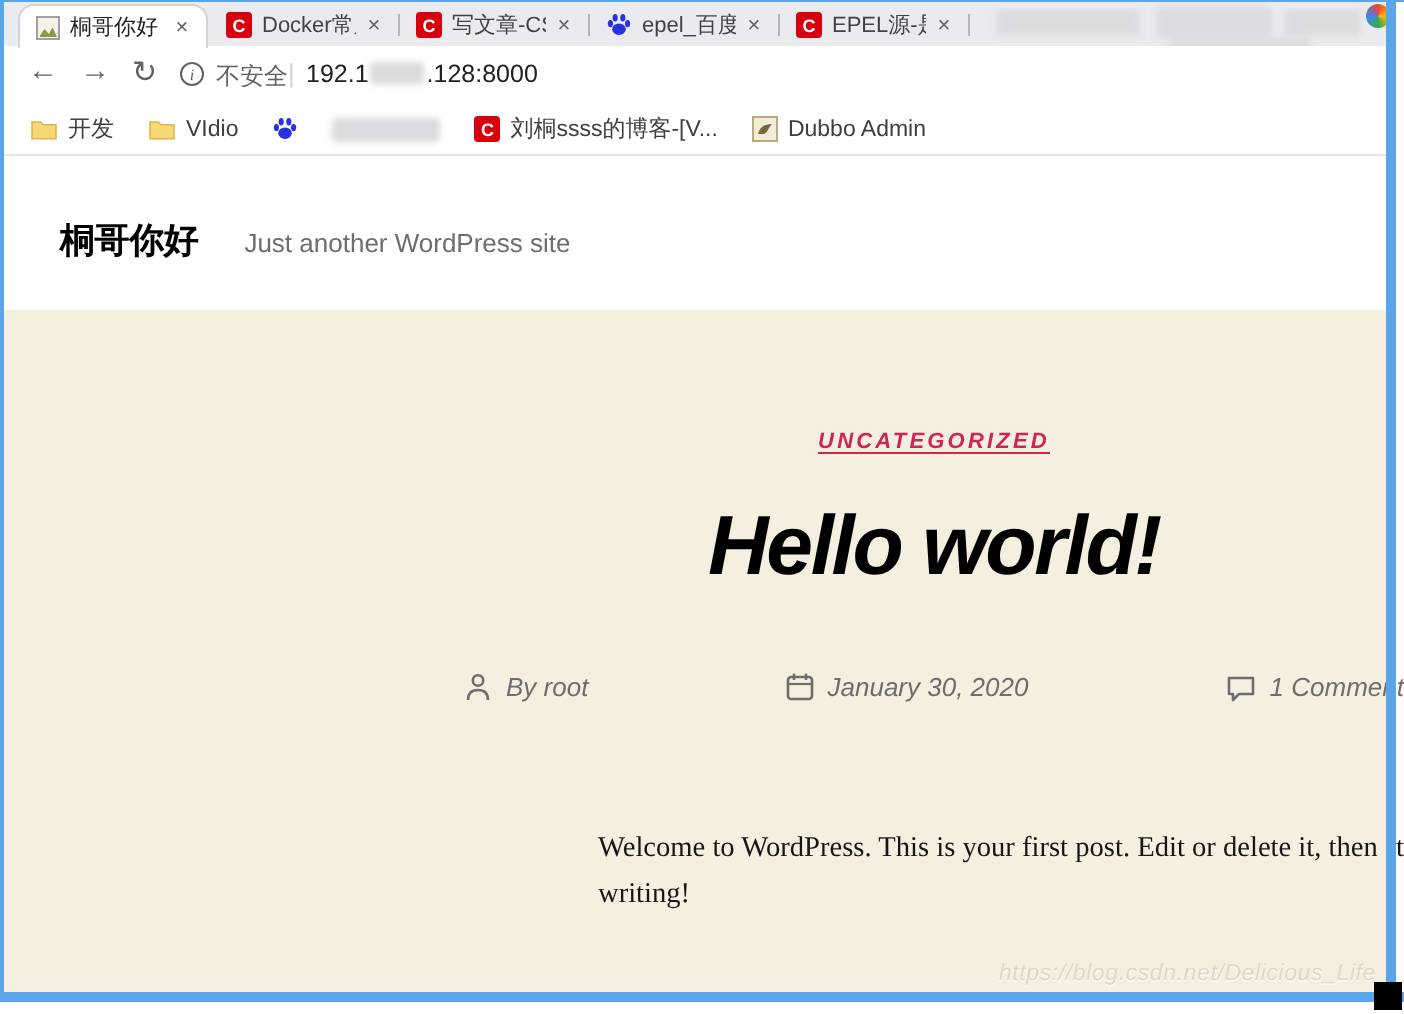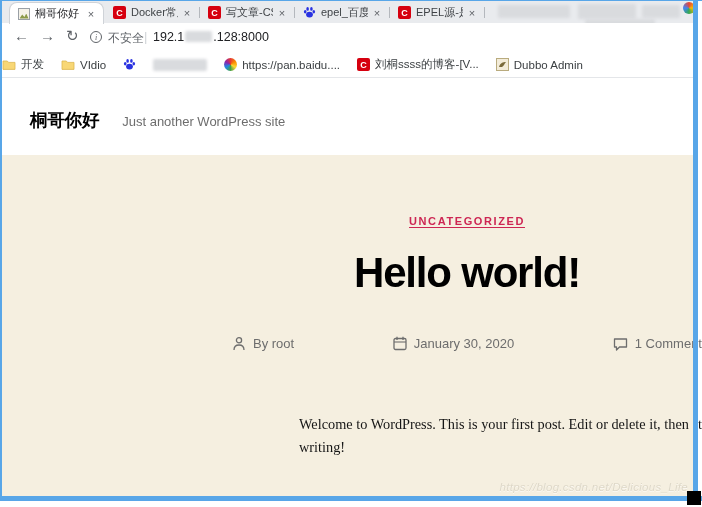--- a/index.html
+++ b/index.html
@@ -15,21 +15,21 @@
   .frame-left  { left:0; top:0; width:2px;  height:501px; background:#58a6e8; z-index:50;}
   .frame-right { left:693px; top:0; width:5px; height:497px; background:#58a6e8; z-index:50;}
   .frame-bottom{ left:0; top:496px; width:702px; height:5px; background:#58a6e8; z-index:50;}
   .resize-handle{ left:687px; top:491px; width:14px; height:14px; background:#000; z-index:60;}
 
   
   .tabstrip { left:2px; top:1px; width:691px; height:22px; background:#e9ebee; }
   .toolbar  { left:2px; top:23px; width:691px; height:29px; background:#fff; }
   .bookmarksbar{ left:2px; top:52px; width:691px; height:26px; background:#fff;
                  border-bottom:1px solid #e4e6e9; display:flex; align-items:center;
-                 padding-left:0; gap:17px; overflow:hidden;}
+                 padding-left:13px; gap:17px; overflow:hidden;}
 
   .tab{ top:2px; height:21px; display:flex; align-items:center; padding:0 6px 0 8px;
         font-size:11px; color:#3f4347; cursor:default; }
   .tab .title{ flex:1; overflow:hidden; white-space:nowrap; margin-right:3px; }
   .tab .close{ flex:none; font-size:11px; color:#5f6368; width:12px; text-align:center; }
   .tab.active{ background:#fff; border:1px solid #cfd3d8; border-bottom:none;
                border-radius:8px 8px 0 0; height:22px; color:#202124; z-index:2;}
   .tab-sep{ top:7px; width:1px; height:11px; background:#b4b8bd; }
 
   .favicon{ width:13px; height:13px; flex:none; margin-right:5px; }
@@ -56,21 +56,21 @@
                 background:conic-gradient(#e94335,#fbbc05,#34a853,#4285f4,#e94335); }
 
   
   .siteheader{ left:2px; top:78px; width:691px; height:77px; background:#fff;
                display:flex; align-items:baseline; gap:23px; padding:30px 0 0 28px;}
   .site-title{ font-size:17.5px; font-weight:bold; color:#000; letter-spacing:-0.2px;}
   .site-tagline{ font-size:13px; color:#6d6d6d; }
 
   .pagebody{ left:2px; top:155px; width:691px; height:341px; background:#f5efe0; }
 
-  .post-col{ left:232px; width:470px; text-align:center; }
+  .post-col{ left:232px; width:470px; text-align:center;font-style:italic; }
   .cat-link{ top:215px; font-size:11px; font-weight:bold; letter-spacing:1.6px;
              color:#cd2653; text-decoration:underline; text-underline-offset:2px; }
   .post-title{ top:249px; font-size:42px; font-weight:bold; color:#000; letter-spacing:-1.2px; }
   .post-meta{ top:336px; display:flex; justify-content:space-between; gap:26px;
               font-size:13px; color:#6d6d6d; }
   .meta-item{ display:inline-flex; align-items:center; gap:7px; }
   .meta-item svg{ display:block; }
 
   .post-body{ left:259px; top:413px; width:430px; font-family:"Liberation Serif", serif;
               font-size:14.3px; line-height:1.62; color:#161616; text-align:left;margin-left:40px; }
@@ -167,24 +167,20 @@
             <ellipse cx="10.8" cy="5.8" rx="1.3" ry="1.8"></ellipse>
             <ellipse cx="4.6" cy="2.9" rx="1.3" ry="1.9"></ellipse>
             <ellipse cx="8.4" cy="2.9" rx="1.3" ry="1.9"></ellipse>
           </g>
         </svg>
     </span>
     <span class="bm">
       <span class="censor" style="width:54px;height:12px;"></span>
     </span>
     <span class="bm">
-      <span style="width:13px;height:13px;border-radius:50%;background:conic-gradient(#e53935,#fb8c00,#fdd835,#43a047,#1e88e5,#8e24aa,#e53935);"></span>
-      <span>https://pan.baidu....</span>
-    </span>
-    <span class="bm">
       <span class="favicon ic-csdn" style="margin:0;">C</span>
       <span>刘桐ssss的博客-[V...</span>
     </span>
     <span class="bm">
       <svg width="13" height="13" viewBox="0 0 13 13">
           <rect x="0.5" y="0.5" width="12" height="12" fill="#f3ecd9" stroke="#b9ab7e"></rect>
           <path d="M3 9 C4 5 7 4 10 4 C8 6 8 8 6 9 Z" fill="#7a6a3a"></path>
         </svg>
       <span>Dubbo Admin</span>
     </span>

